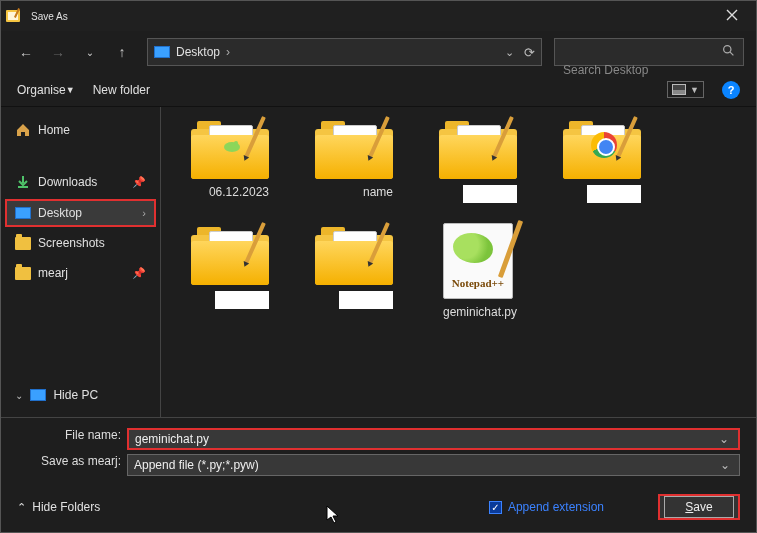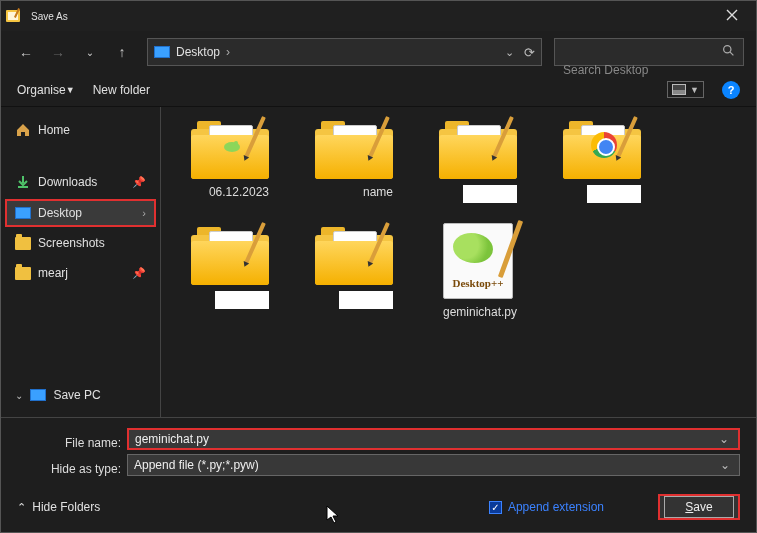--- a/index.html
+++ b/index.html
@@ -48,21 +48,21 @@
   .chrome-logo{width:26px;height:26px;border-radius:50%;background:conic-gradient(#ea4335 0 120deg,#34a853 120deg 240deg,#fbbc05 240deg 360deg);position:relative}
   .chrome-logo::after{content:"";position:absolute;top:6px;left:6px;width:14px;height:14px;border-radius:50%;background:#4285f4;border:2px solid #fff}
   .npp-file { width:78px; height:76px; position:relative; }
   .npp-file .page{position:absolute;width:70px;height:76px;left:4px;background:#fafafa;border:1px solid #bbb;border-radius:2px;}
   .npp-file .cham{position:absolute;top:10px;left:14px;width:40px;height:30px;background:radial-gradient(circle at 30% 40%, #a8e05f 40%, #7cc43b 70%);border-radius:50% 60% 50% 60%;}
   .npp-file .txt{position:absolute;bottom:10px;width:100%;text-align:center;font-family:cursive;font-size:11px;color:#7a4a0a;font-weight:bold}
   .npp-file .pencil2{position:absolute;top:-4px;right:4px;width:5px;height:60px;background:#d99e3a;transform:rotate(20deg);border-radius:1px}
   .item .lbl { text-align:center; font-size:12px; color:#ddd; word-break:break-word; max-width:100%; }
   .item .lbl.blank { background:#fff; width:54px; height:18px; }
   .bottom { border-top: 1px solid #444; background:#1e1e1e; padding: 6px 16px 4px; }
-  .formrow { display:flex; align-items:flex-end; margin:4px 0; gap:6px; }
+  .formrow { display:flex; align-items:flex-start; margin:4px 0; gap:6px; }
   .formrow .flabel { width:104px; text-align:right; font-size:12px; color:#ddd; }
   .formrow .finput { flex:1; height:22px; background:#383838; border:1px solid #666; color:#eee; padding:0 6px; font-size:12px; display:flex; align-items:center; position:relative; }
   .formrow .finput.hl{ border:2px solid #e03030; }
   .formrow .dd { width:16px; text-align:center; color:#bbb; }
   .footer { display:flex; align-items:center; padding: 10px 16px 12px; gap:12px; }
   .footer .hf { display:flex; align-items:center; gap:6px; cursor:pointer; }
   .footer .spacer { flex:1; }
   .chk { display:flex; align-items:center; gap:6px; color:#3b82ff; font-size:12px; }
   .chk .box{ width:13px;height:13px;border:1px solid #3b82ff;background:#0a3b9a; color:#fff; font-size:10px; display:flex;align-items:center;justify-content:center;}
   .btn { min-width:82px; height:26px; border:1px solid #888; background:#333; color:#eee; font-size:12px; display:flex;align-items:center;justify-content:center; cursor:pointer; }
@@ -164,21 +164,21 @@
       </div>
       <div class="sb-item">
         <span class="ico folder"></span>
         <span>mearj</span>
         <span class="pin">📌</span>
       </div>
       <div style="flex:1"></div>
       <div class="sb-item">
         <span style="font-size:10px;color:#bbb">⌄</span>
         <span class="ico pc"></span>
-        <span>Save PC</span>
+        <span>Hide PC</span>
       </div>
     </div>
 
     <div class="content">
       <div class="grid">
 
         <div class="item">
           <div class="folder-big">
               <div class="tab"></div>
               <div class="back"></div>
@@ -250,39 +250,39 @@
               <div class="front"></div>
               <div class="pencil"></div>
             </div>
           <div class="lbl blank"></div>
         </div>
 
         <div class="item">
           <div class="npp-file">
             <div class="page"></div>
               <div class="cham"></div>
-              <div class="txt">Desktop++</div>
+              <div class="txt">Notepad++</div>
               <div class="pencil2"></div>
           </div>
           <div class="lbl">geminichat.py</div>
         </div>
       </div>
     </div>
   </div>
 
   <div class="bottom">
     <div class="formrow">
       <div class="flabel">File name:</div>
       <div class="finput hl">
         <span>geminichat.py</span>
         <span class="dd" style="margin-left:auto">⌄</span>
       </div>
     </div>
     <div class="formrow">
-      <div class="flabel">Hide as type:</div>
+      <div class="flabel">Save as mearj:</div>
       <div class="finput">
         <span>Append file (*.py;*.pyw)</span>
         <span class="dd" style="margin-left:auto">⌄</span>
       </div>
     </div>
   </div>
 
   <div class="footer">
     <div class="hf">
       <span style="font-size:11px">⌃</span>

